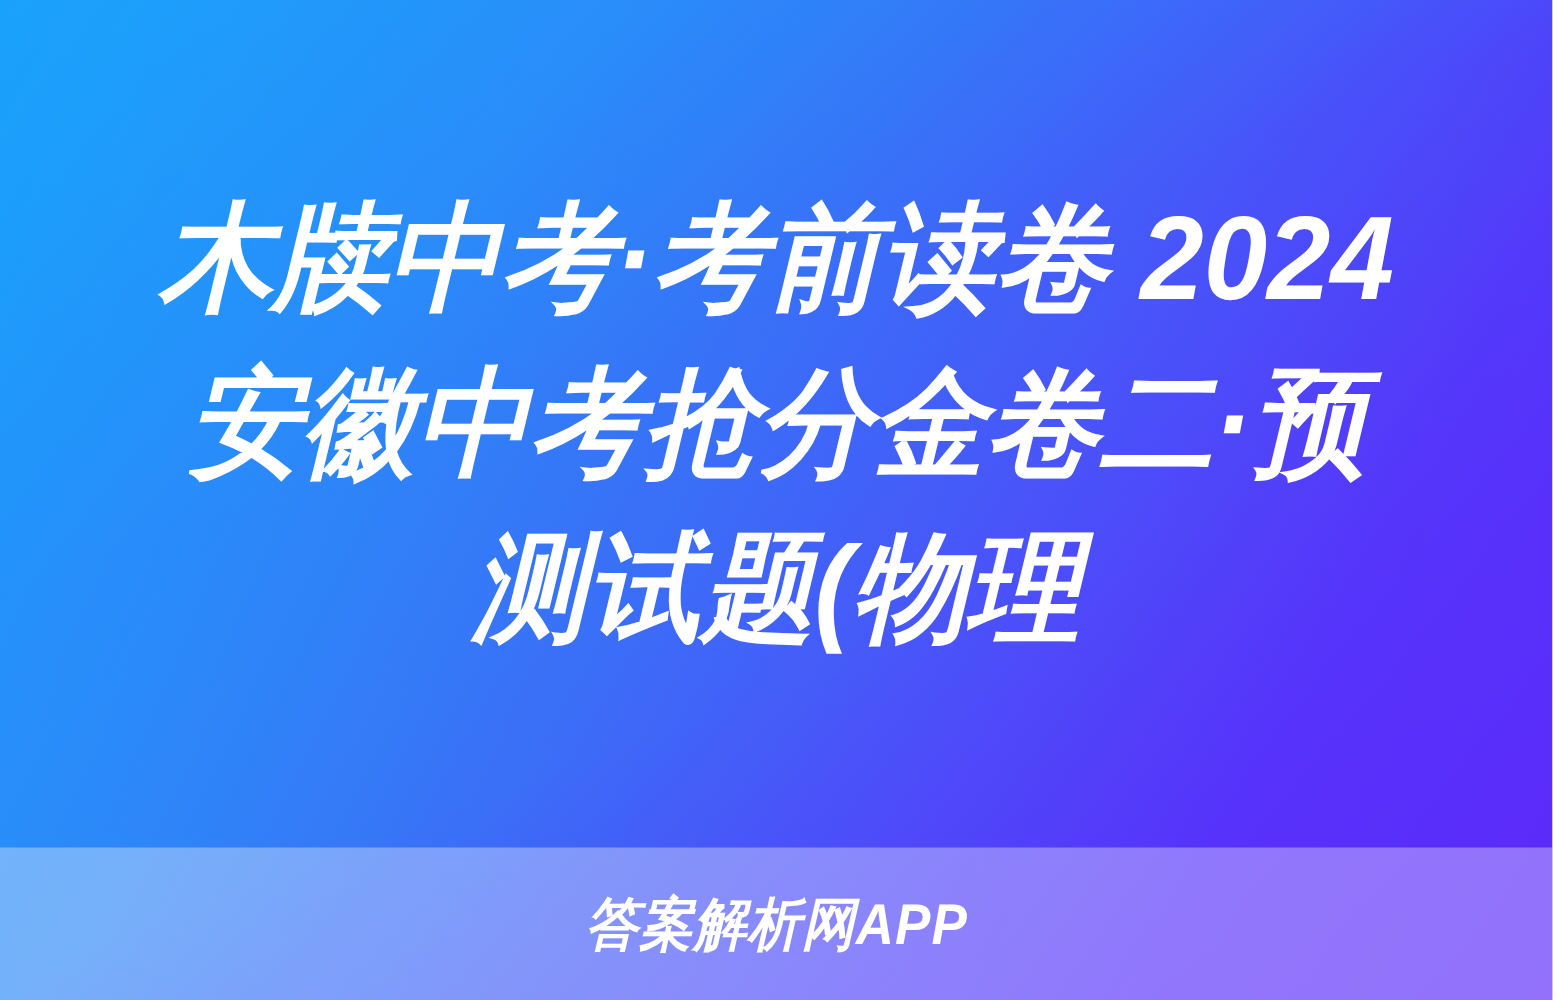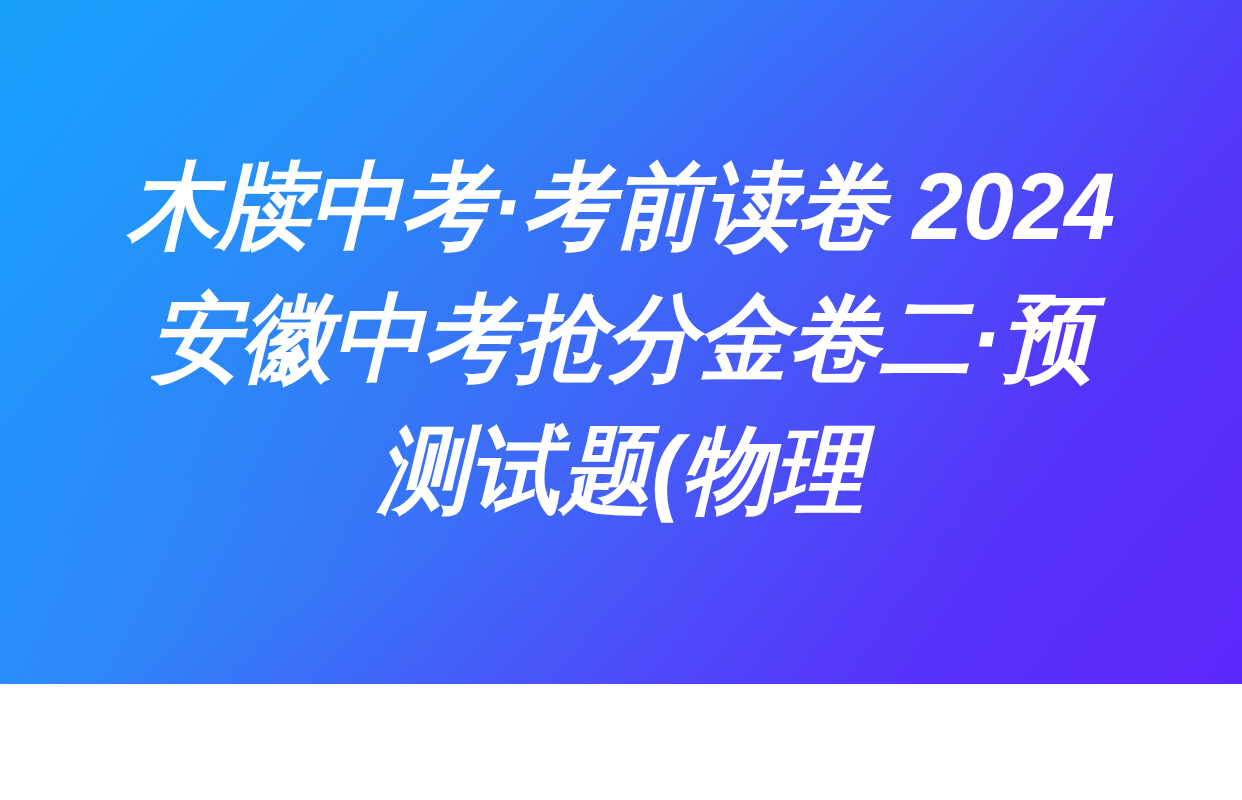--- a/index.html
+++ b/index.html
@@ -5,21 +5,21 @@
 <style>
   html, body {
     margin: 0;
     padding: 0;
     background: #ffffff;
   }
 
   #poster {
     position: relative;
     width: 1242px;
-    height: 684px;
+    height: 800px;
     overflow: hidden;
     font-family: "Liberation Sans", "DejaVu Sans", sans-serif;
     
     background:
       linear-gradient(118deg,
         #12A4FC 0%,
         #1E9BFB 9%,
         #2E87F8 28%,
         #3B6EF7 45%,
         #4A53F9 62%,
@@ -101,14 +101,17 @@
 <body>
 
 <div id="poster">
 
   <div class="title-block">
     <span class="title-line">木牍中考·考前读卷 2024</span>
     <span class="title-line">安徽中考抢分金卷二·预</span>
     <span class="title-line">测试题(物理</span>
   </div>
 
+  <div class="footer-band">
+    <span class="footer-text">答案解析网APP</span>
+  </div>
 
 </div>
 
 </body></html>

